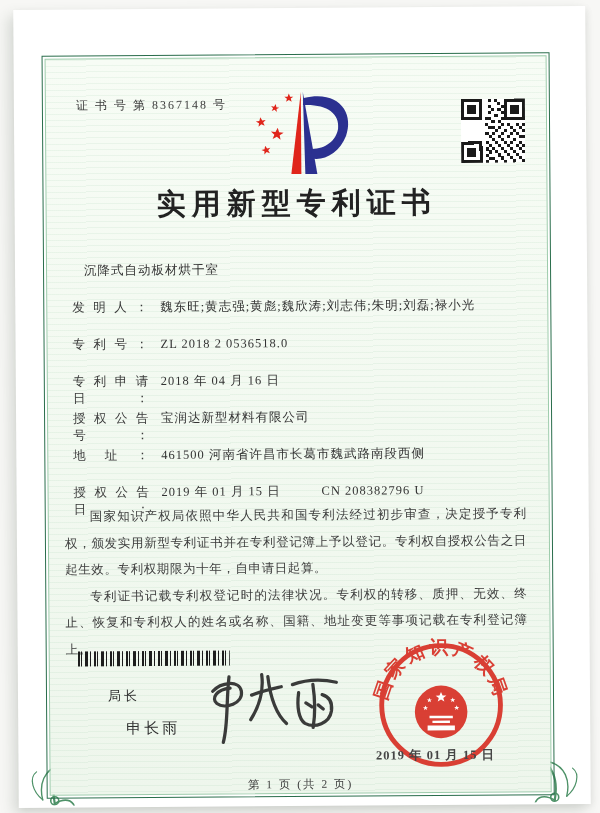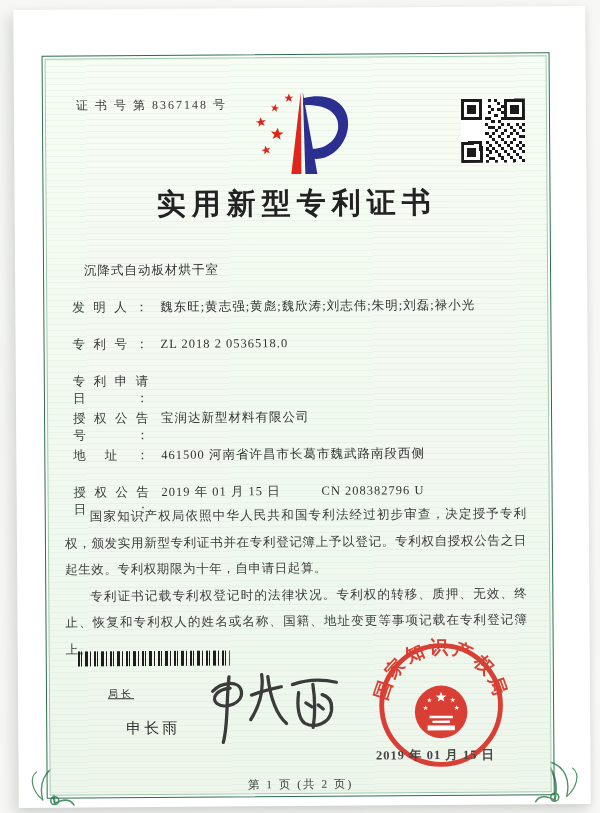--- a/index.html
+++ b/index.html
@@ -27,21 +27,21 @@
   .fvalue{margin-left:12px;letter-spacing:1px;white-space:nowrap;}
   .grant .fvalue{width:148px;flex:none;}
   .grant .flabel.second{margin-left:6px;}
   
   .body-text{left:16px;top:444px;width:462px;font-size:12.5px;line-height:26.5px;
     text-align:justify;color:#3d3d3d;letter-spacing:.6px;}
   .body-text p{margin:0;text-indent:2em;}
   
   .barcode{left:28px;top:592px;width:152px;height:15px;
     background:repeating-linear-gradient(90deg,#1d1d1d 0 2px,rgba(0,0,0,0) 2px 3px,#1d1d1d 3px 4px,rgba(0,0,0,0) 4px 7px,#1d1d1d 7px 10px,rgba(0,0,0,0) 10px 12px,#1d1d1d 12px 13px,rgba(0,0,0,0) 13px 16px);}
-  .director-title{left:58px;top:628px;font-size:10px;letter-spacing:3px;color:#303030;text-decoration:underline;}
+  .director-title{left:58px;top:628px;font-size:13px;letter-spacing:3px;color:#303030;}
   .director-name{left:56px;top:660px;font-size:15px;letter-spacing:3px;color:#303030;margin-left:20px;}
   .signature{left:145px;top:602px;width:150px;height:92px;}
   .seal{left:318px;top:575px;width:146px;height:146px;opacity:.92;}
   .seal-date{left:300px;top:690px;width:170px;text-align:center;font-size:12.5px;font-weight:700;
     letter-spacing:1px;color:#454545;}
   .page-no{left:0;top:719px;width:100%;text-align:center;font-size:11.5px;letter-spacing:2px;color:#3b3b3b;}
   .flourish{position:absolute;width:86px;height:104px;}
   .fl-left{left:4px;bottom:2px;}
   .fl-right{right:4px;bottom:2px;transform:scaleX(-1);}
 </style>
@@ -115,20 +115,21 @@
         <div class="frow">
           <span class="flabel">发明人：</span>
           <span class="fvalue">魏东旺;黄志强;黄彪;魏欣涛;刘志伟;朱明;刘磊;禄小光</span>
         </div>
         <div class="frow">
           <span class="flabel">专利号：</span>
           <span class="fvalue">ZL 2018 2 0536518.0</span>
         </div>
         <div class="frow">
           <span class="flabel">专利申请日：</span>
+          <span class="fvalue">2018 年 04 月 16 日</span>
         </div>
         <div class="frow">
           <span class="flabel">授权公告号：</span>
           <span class="fvalue">宝润达新型材料有限公司</span>
         </div>
         <div class="frow">
           <span class="flabel">地址：</span>
           <span class="fvalue">461500 河南省许昌市长葛市魏武路南段西侧</span>
         </div>
         <div class="frow grant">

